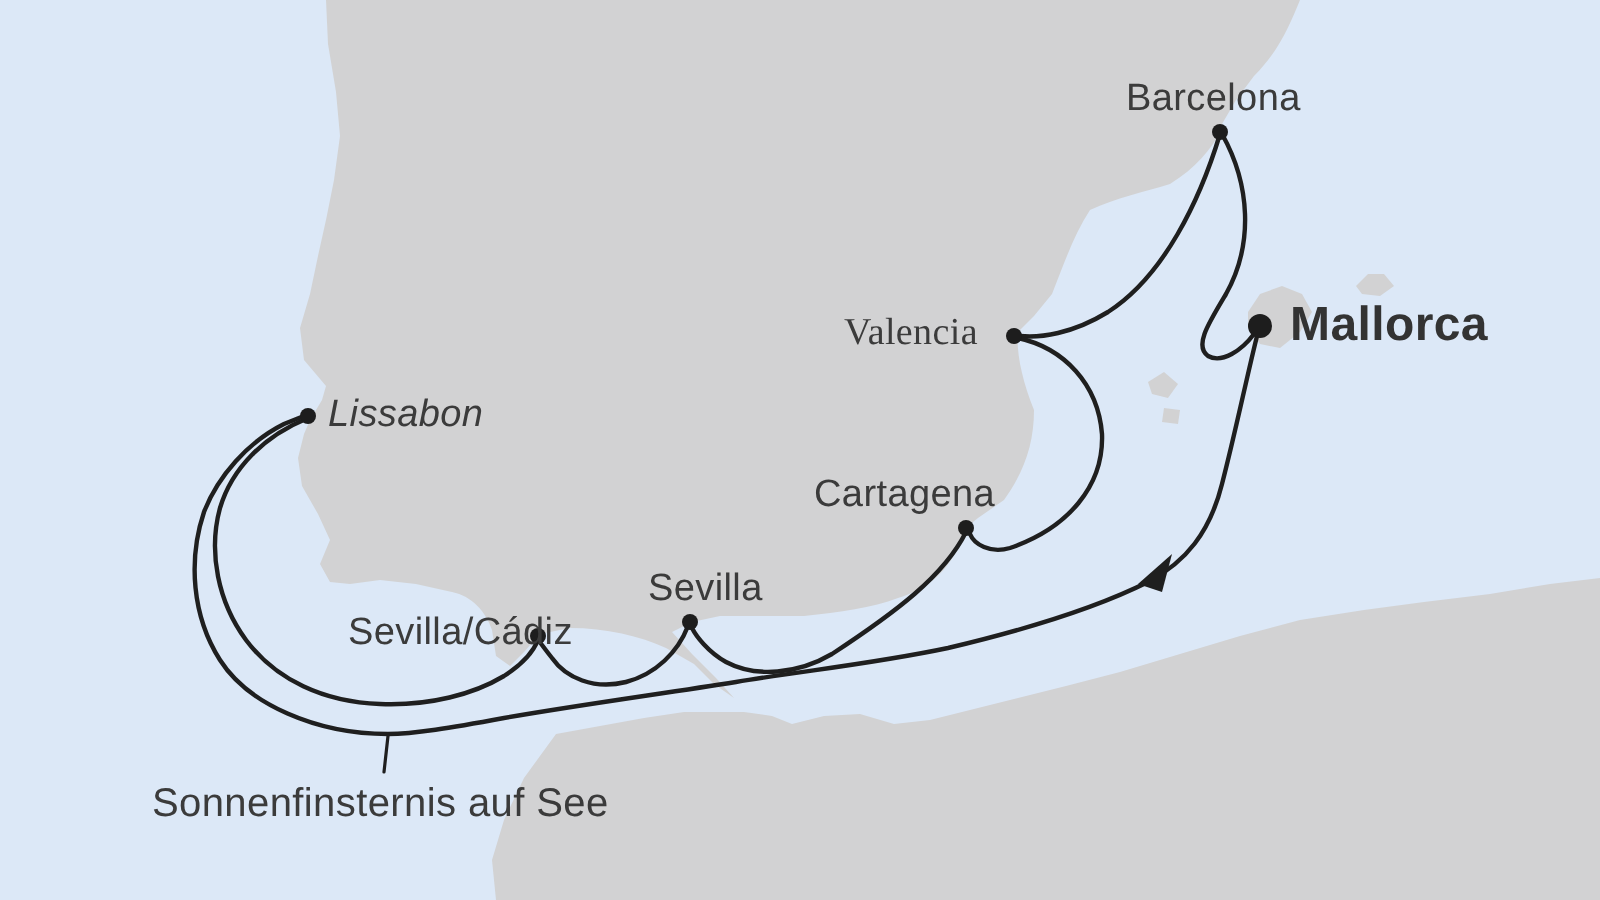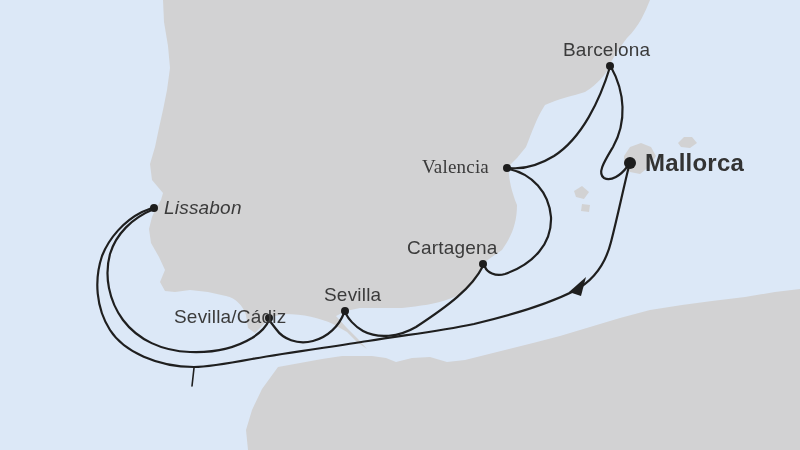--- a/index.html
+++ b/index.html
@@ -96,14 +96,15 @@
   <div id="port-labels">
       <div class="port-label" style="left: 563px; top: 39px;">Barcelona</div>
       <div class="port-label bold" style="left: 645px; top: 152px;">Mallorca</div>
       <div class="port-label" style="left: 422px; top: 156px; font-family: Liberation Serif, serif;">Valencia</div>
       <div class="port-label" style="left: 407px; top: 237px;">Cartagena</div>
       <div class="port-label" style="left: 324px; top: 284px;">Sevilla</div>
       <div class="port-label" style="left: 174px; top: 306px;">Sevilla/Cádiz</div>
       <div class="port-label" style="left: 164px; top: 197px; font-style: italic;">Lissabon</div>
     </div>
 
+  <div class="sea-note" style="left: 76px; top: 391px;">Sonnenfinsternis auf See</div>
 
 </div>
 
 </body></html>

